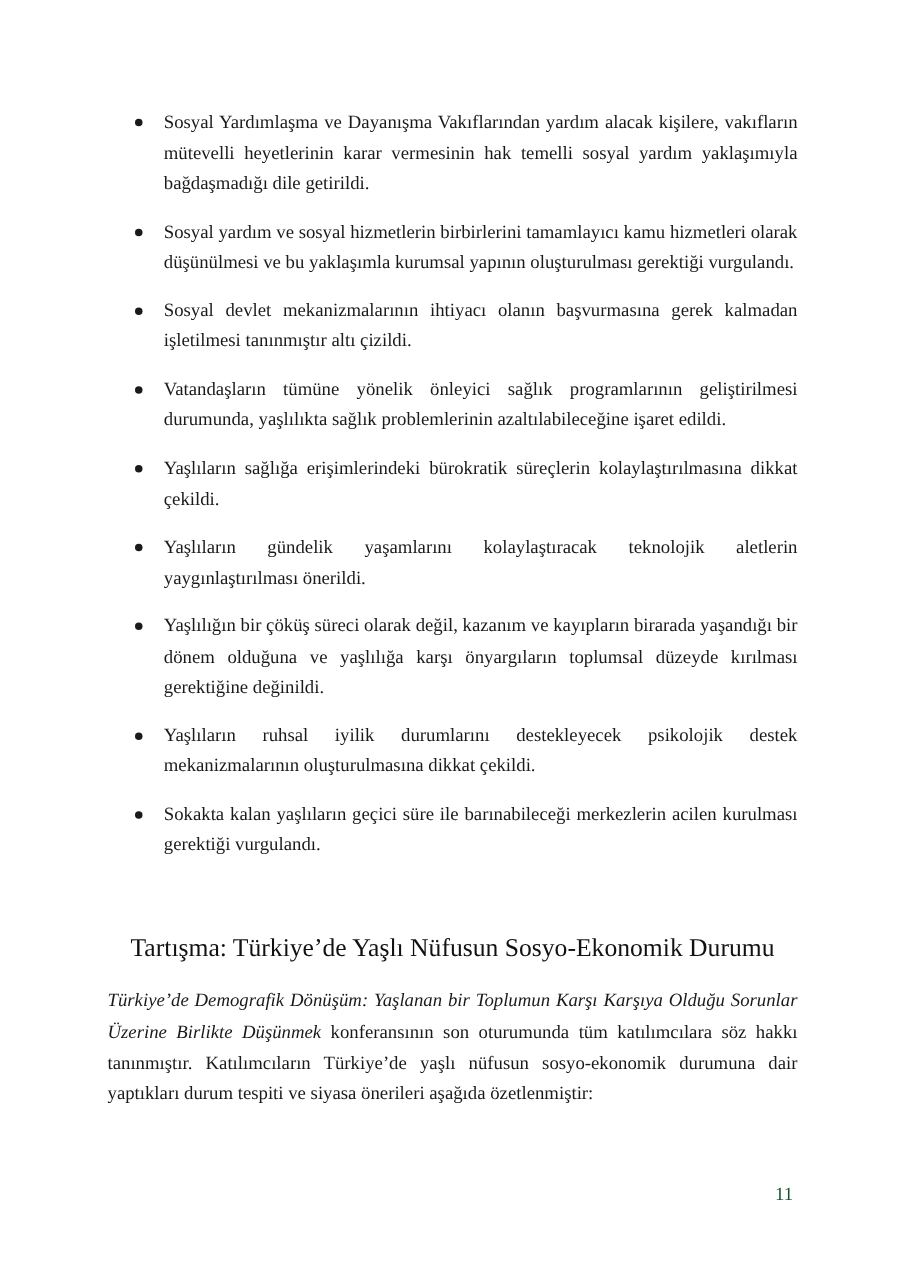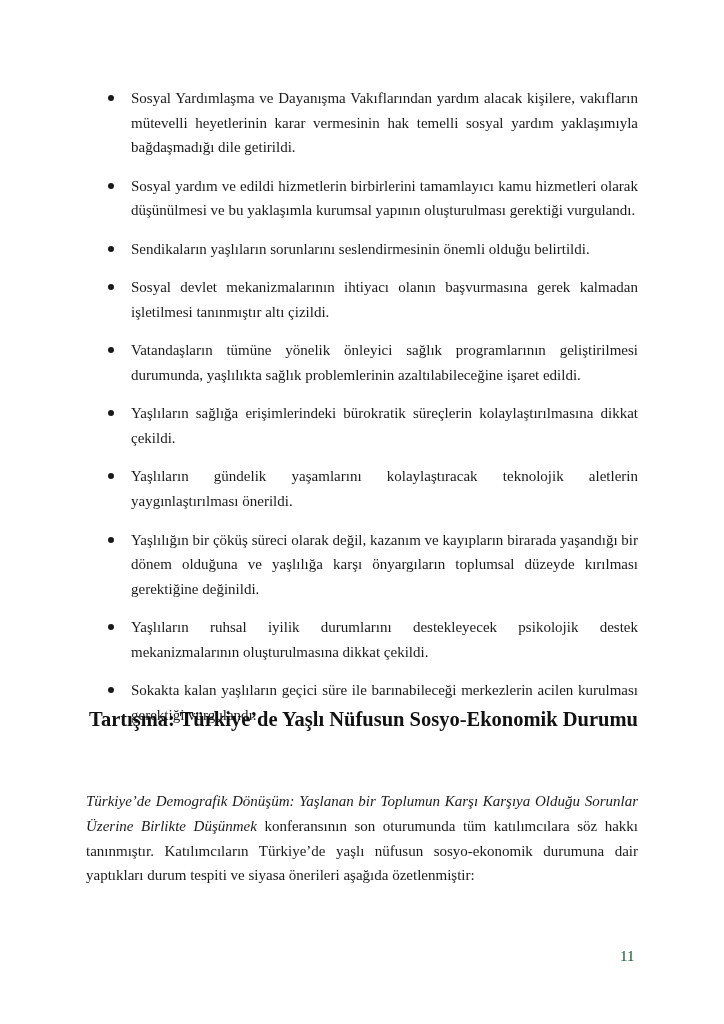--- a/index.html
+++ b/index.html
@@ -42,26 +42,26 @@
       left: 22px;
       top: 9px;
       width: 6px;
       height: 6px;
       border-radius: 50%;
       background: #1a1a1a;
     }
     .section-heading {
       position: absolute;
       left: 86px;
-      top: 705px;
+      top: 745px;
       width: 552px;
       margin: 0;
       font-size: 20.5px;
-      font-weight: bold;
-      text-align: right;
+      font-weight: normal;
+      text-align: center;
       line-height: 28px;
       color: #111111;
     }
     .intro-paragraph {
       position: absolute;
       left: 86px;
       top: 789px;
       width: 552px;
       margin: 0;
       font-size: 15px;
@@ -83,25 +83,21 @@
 
 <div class="page">
 
   <ul class="bullet-list">
     <li class="bullet-item">
       <span class="bullet-dot"></span>
       <span>Sosyal Yardımlaşma ve Dayanışma Vakıflarından yardım alacak kişilere, vakıfların mütevelli heyetlerinin karar vermesinin hak temelli sosyal yardım yaklaşımıyla bağdaşmadığı dile getirildi.</span>
     </li>
     <li class="bullet-item">
       <span class="bullet-dot"></span>
-      <span>Sosyal yardım ve edildi hizmetlerin birbirlerini tamamlayıcı kamu hizmetleri olarak düşünülmesi ve bu yaklaşımla kurumsal yapının oluşturulması gerektiği vurgulandı.</span>
-    </li>
-    <li class="bullet-item">
-      <span class="bullet-dot"></span>
-      <span>Sendikaların yaşlıların sorunlarını seslendirmesinin önemli olduğu belirtildi.</span>
+      <span>Sosyal yardım ve sosyal hizmetlerin birbirlerini tamamlayıcı kamu hizmetleri olarak düşünülmesi ve bu yaklaşımla kurumsal yapının oluşturulması gerektiği vurgulandı.</span>
     </li>
     <li class="bullet-item">
       <span class="bullet-dot"></span>
       <span>Sosyal devlet mekanizmalarının ihtiyacı olanın başvurmasına gerek kalmadan işletilmesi tanınmıştır altı çizildi.</span>
     </li>
     <li class="bullet-item">
       <span class="bullet-dot"></span>
       <span>Vatandaşların tümüne yönelik önleyici sağlık programlarının geliştirilmesi durumunda, yaşlılıkta sağlık problemlerinin azaltılabileceğine işaret edildi.</span>
     </li>
     <li class="bullet-item">

